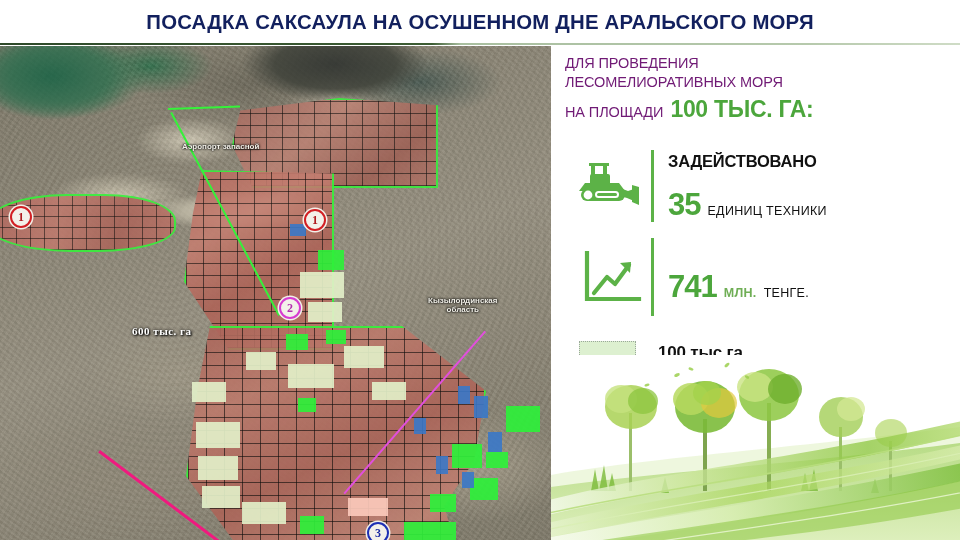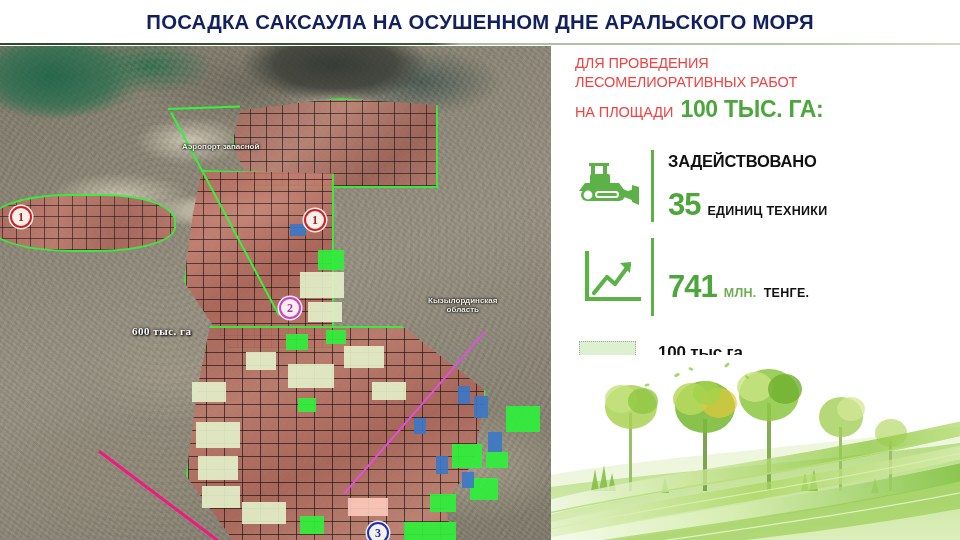--- a/index.html
+++ b/index.html
@@ -160,23 +160,22 @@
 
   
   #right-panel{
     position:absolute; left:551px; top:46px; width:409px; height:494px;
     background:#ffffff; overflow:hidden;
   }
   #intro{
     position:absolute; left:14px; top:8px; width:390px;
   }
   .intro-line{
-    font-size:14.5px; color:#ef4444; line-height:1.32; letter-spacing:-.1px;
+    font-size:14.5px; color:#701a75; line-height:1.32; letter-spacing:-.1px;
     white-space:nowrap;
-    margin-left:10px;
   }
   #intro-line3{ margin-top:4px; display:flex; align-items:baseline; gap:7px; }
   #intro-area{
     font-size:23px; font-weight:bold; color:#4ca63c; letter-spacing:-.3px;
   }
 
   
   .stat{ position:absolute; display:flex; align-items:center; }
   #stat-1{ left:24px; top:104px; width:380px; height:72px; }
   #stat-2{ left:24px; top:192px; width:380px; height:78px; }
@@ -185,21 +184,21 @@
   .stat-div{ width:3px; height:100%; background:#5cb247; margin:0 14px 0 2px; }
   .stat-body{ display:flex; flex-direction:column; justify-content:center; height:100%; }
   .stat-head{
     font-size:16.5px; font-weight:bold; color:#111; letter-spacing:-.2px; white-space:nowrap;
   }
   .stat-vrow{ display:flex; align-items:baseline; gap:7px; margin-top:18px; }
   .stat-num{
     font-size:31px; font-weight:bold; color:#4ca63c; line-height:1; letter-spacing:-1px;
   }
   .stat-unit{
-    font-size:12.5px; font-weight:bold; color:#111; letter-spacing:.3px; white-space:nowrap;
+    font-size:12.5px; font-weight:normal; color:#111; letter-spacing:.3px; white-space:nowrap;
   }
   .stat-unit-green{ font-size:12.5px; font-weight:bold; color:#6fae55; letter-spacing:.3px; }
 
   
   #legend{ position:absolute; left:28px; top:292px; }
   .legend-row{ display:flex; align-items:center; height:30px; margin-bottom:5px; }
   .legend-sw{
     width:57px; height:24px; margin-right:22px;
     border:1px dotted #9aa89a;
   }
@@ -283,21 +282,21 @@
   <div class="marker red" style="left:10px;top:160px;">1</div>
   <div class="marker red" style="left:304px;top:163px;">1</div>
   <div class="marker mag" style="left:279px;top:251px;">2</div>
   <div class="marker blue" style="left:367px;top:476px;">3</div>
 </div>
 
 <div id="right-panel">
 
   <div id="intro">
     <div class="intro-line">ДЛЯ ПРОВЕДЕНИЯ</div>
-    <div class="intro-line">ЛЕСОМЕЛИОРАТИВНЫХ РАБОТ</div>
+    <div class="intro-line">ЛЕСОМЕЛИОРАТИВНЫХ МОРЯ</div>
     <div id="intro-line3">
       <span class="intro-line">НА ПЛОЩАДИ</span>
       <span id="intro-area">100 ТЫС. ГА:</span>
     </div>
   </div>
 
   <div class="stat" id="stat-1">
     <div class="stat-icon">
       <svg width="70" height="50" viewBox="0 0 70 50" aria-hidden="true">
         <g fill="#5cb247">

